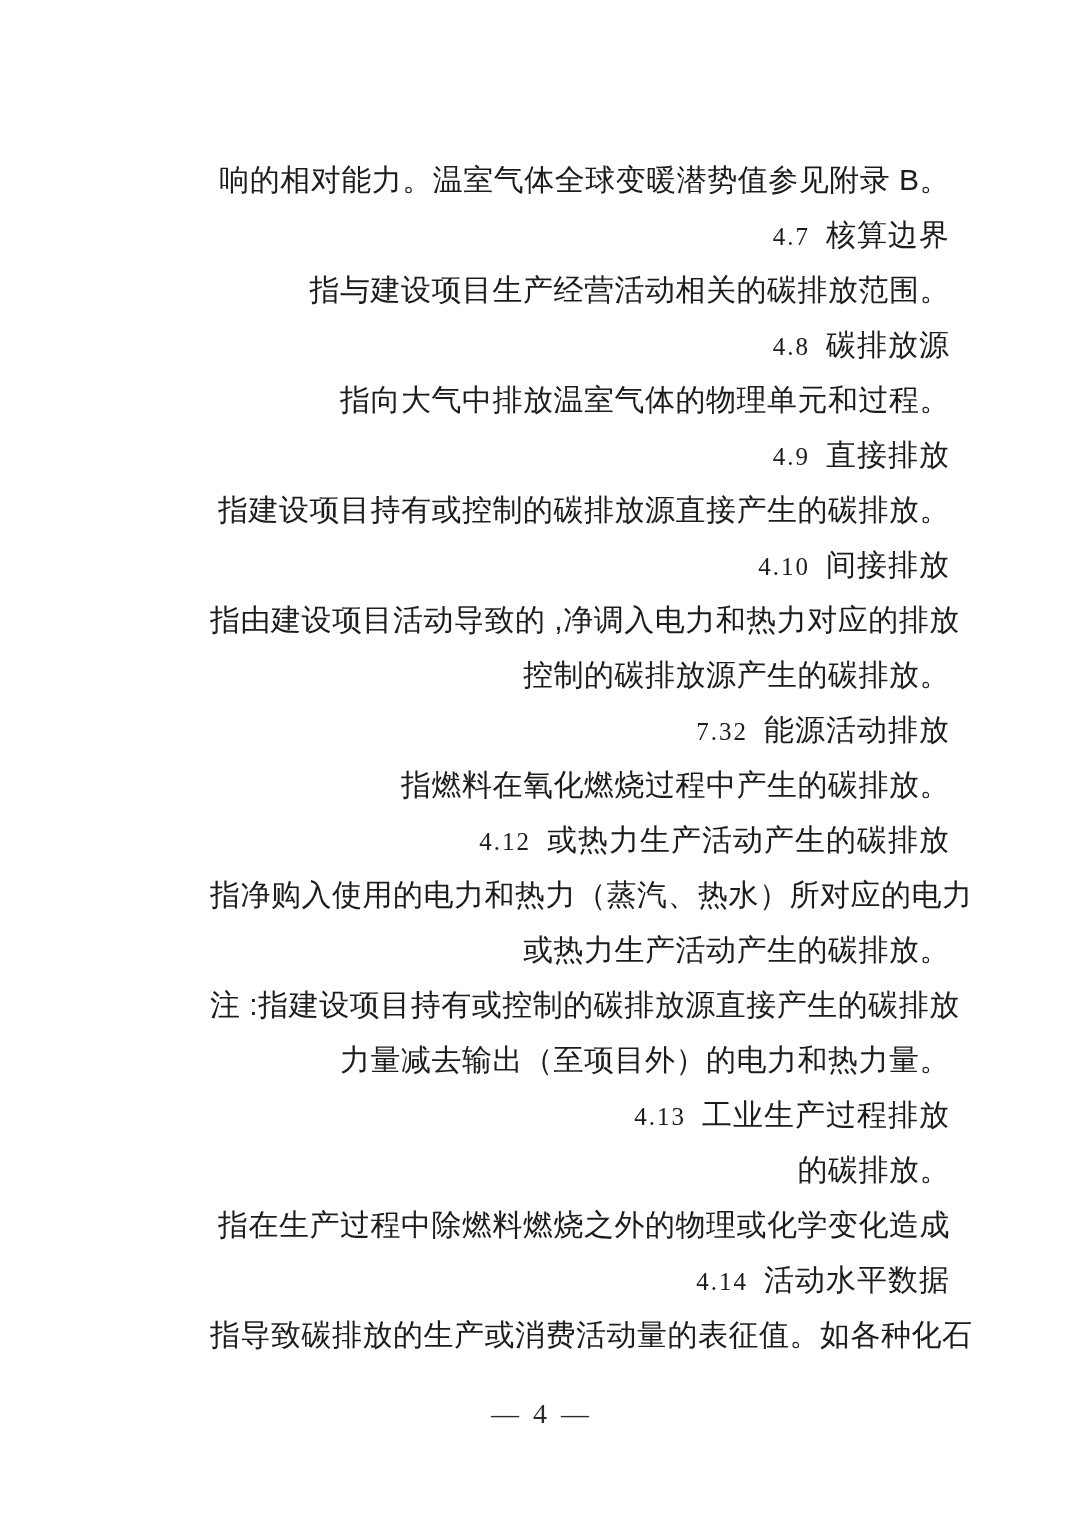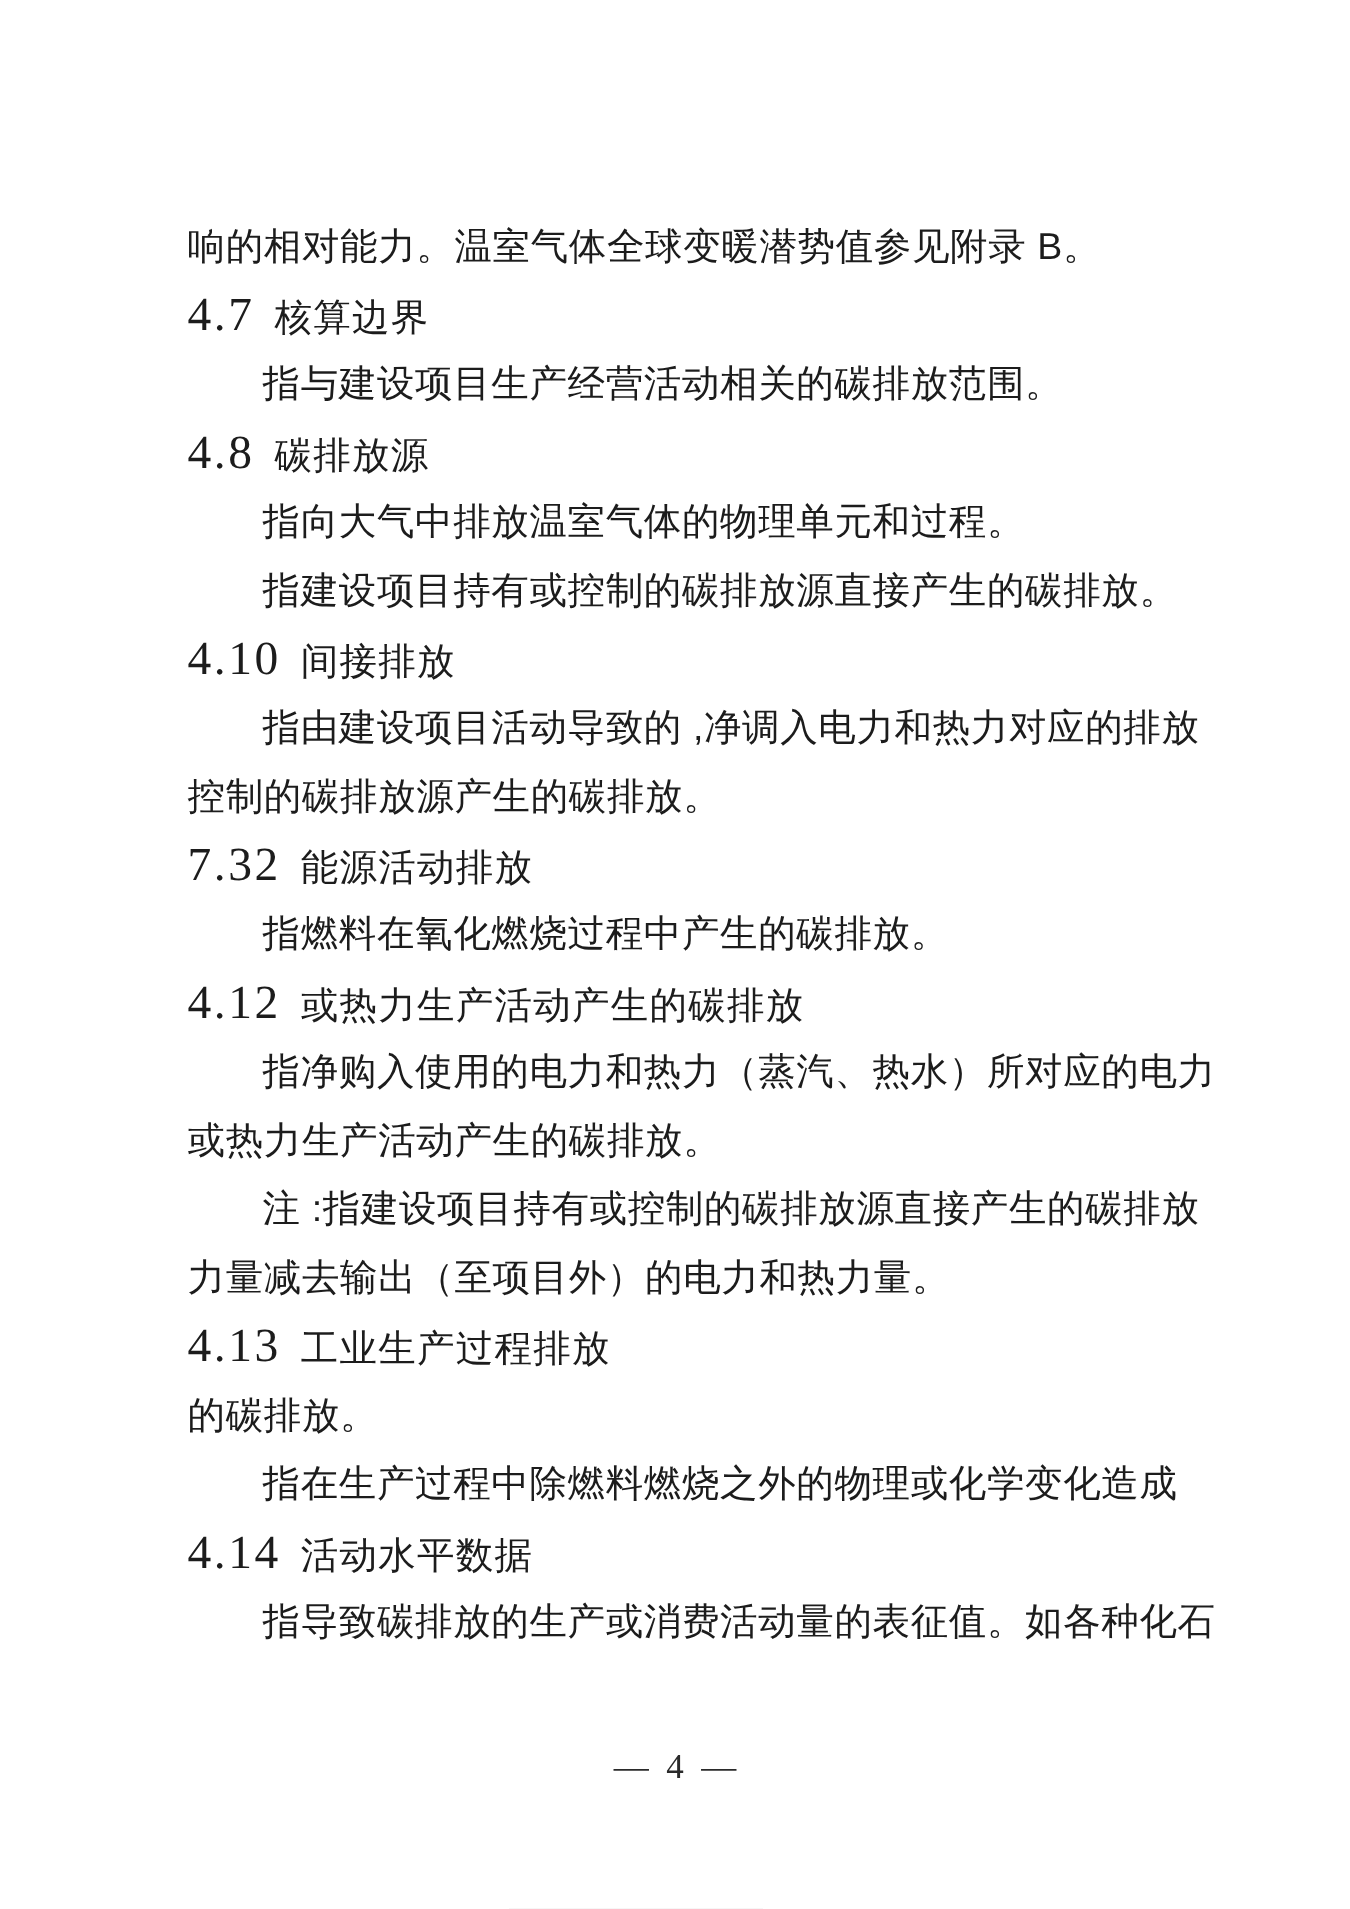--- a/index.html
+++ b/index.html
@@ -12,36 +12,37 @@
     width: 1080px;
     height: 1527px;
     background: #ffffff;
     overflow: hidden;
     font-family: "Liberation Sans", "DejaVu Sans", sans-serif;
     color: #1c1c1c;
   }
   .content {
     position: absolute;
     left: 150px;
-    top: 170px;
+    top: 152px;
     width: 800px;
+    text-align: right;
   }
   .line {
     height: 55px;
     line-height: 55px;
     font-size: 30px;
     white-space: nowrap;
     letter-spacing: 0.5px;
   }
   .line.indent {
     padding-left: 60px;
   }
   .heading .num {
     font-family: "Liberation Serif", "DejaVu Serif", serif;
-    font-size: 38px;
+    font-size: 25px;
     letter-spacing: 2px;
     margin-right: 16px;
   }
   .heading .title {
     letter-spacing: 1px;
   }
   .footer {
     position: absolute;
     left: 0;
     top: 1398px;
@@ -68,20 +69,23 @@
     <div class="line heading">
       <span class="num">4.7</span><span class="title">核算边界</span>
     </div>
     <div class="line indent">指与建设项目生产经营活动相关的碳排放范围。</div>
 
     <div class="line heading">
       <span class="num">4.8</span><span class="title">碳排放源</span>
     </div>
     <div class="line indent">指向大气中排放温室气体的物理单元和过程。</div>
 
+    <div class="line heading">
+      <span class="num">4.9</span><span class="title">直接排放</span>
+    </div>
     <div class="line indent">指建设项目持有或控制的碳排放源直接产生的碳排放。</div>
 
     <div class="line heading">
       <span class="num">4.10</span><span class="title">间接排放</span>
     </div>
     <div class="line indent">指由建设项目活动导致的 ,净调入电力和热力对应的排放</div>
     <div class="line cont">控制的碳排放源产生的碳排放。</div>
 
     <div class="line heading">
       <span class="num">7.32</span><span class="title">能源活动排放</span>

